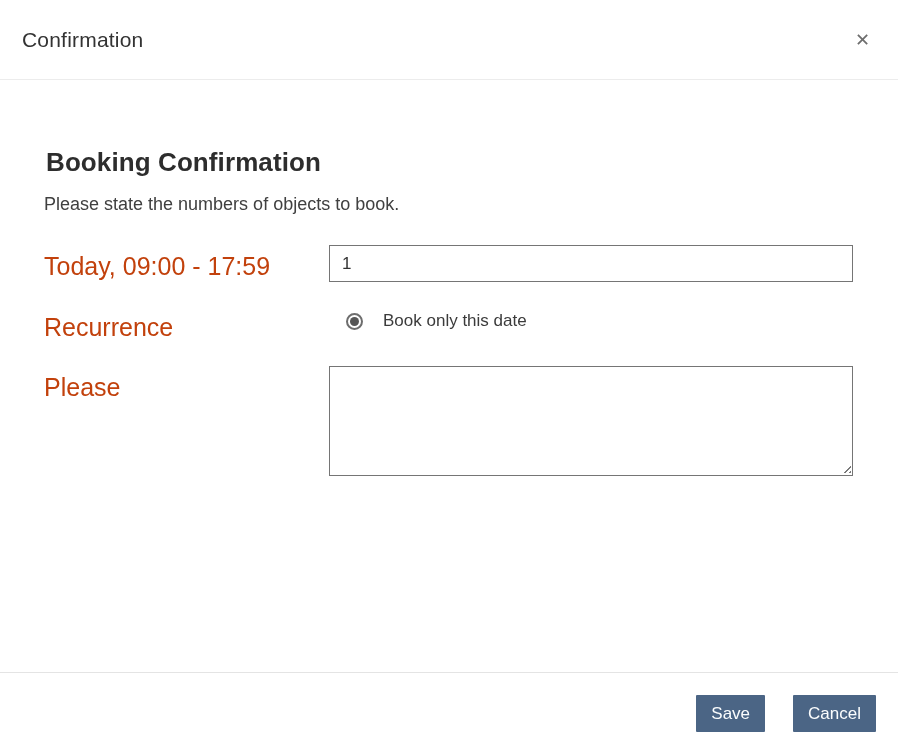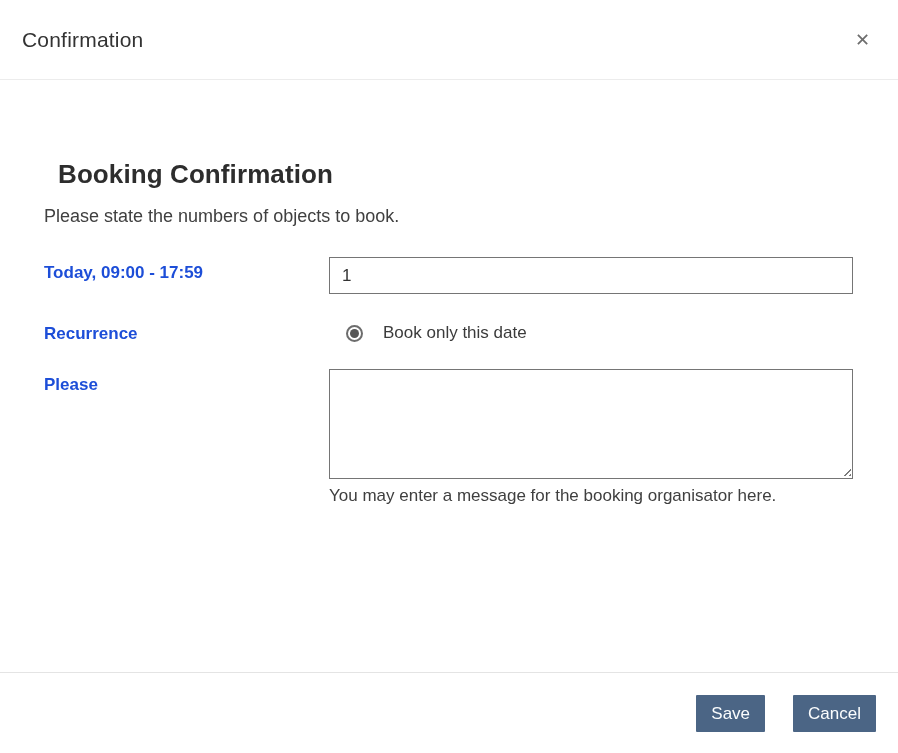--- a/index.html
+++ b/index.html
@@ -23,29 +23,29 @@
   .dialog-title { font-size: 21px; color: #333333; letter-spacing: 0.2px; }
   .close-btn {
     font-size: 18px; font-weight: bold; color: #6e6e6e;
     cursor: pointer; line-height: 1; padding: 4px;
     user-select: none;
   }
 
   
   .dialog-body { flex: 1 1 auto; padding: 64px 45px 0 44px; }
   .heading {
-    margin: 14px; font-size: 26px; font-weight: 700; color: #2d2d2d;
+    margin: 2px; font-size: 26px; font-weight: 700; color: #2d2d2d;
     line-height: 1.25; letter-spacing: 0.1px;
   }
   .subheading { margin: 14px 0 0; font-size: 18px; color: #404040; line-height: 1.25; }
 
   .form-area { margin-top: 30px; }
   .form-row { display: flex; align-items: flex-start; }
   .form-row + .form-row { margin-top: 24px; }
-  .form-label { flex: 0 0 285px; font-size: 17px; color: #1d4ed8; padding-top: 6px; line-height: 1.2; font-weight: bold; }
+  .form-label { flex: 0 0 285px; font-size: 25px; color: #c2410c; padding-top: 6px; line-height: 1.2; }
   .form-control { flex: 1 1 auto; min-width: 0; }
 
   .text-input {
     width: 100%; height: 37px;
     border: 1px solid #757575; background: #ffffff;
     font-family: inherit; font-size: 17px; color: #333333;
     padding: 0 12px; outline: none; border-radius: 0;
   }
 
   .radio-group { padding-left: 17px; padding-top: 4px; }
@@ -124,21 +124,20 @@
         </div>
       </div>
 
       <div class="form-row">
         <div class="form-label">Please</div>
         <div class="form-control">
           <div class="textarea-wrap">
             <textarea class="message-textarea" style=""></textarea>
             <span class="resize-grip"></span>
           </div>
-          <div class="help-text">You may enter a message for the booking organisator here.</div>
         </div>
       </div>
 
     </div>
   </div>
 
   <div class="dialog-footer">
     <button class="btn">Save</button>
     <button class="btn">Cancel</button>
   </div>

